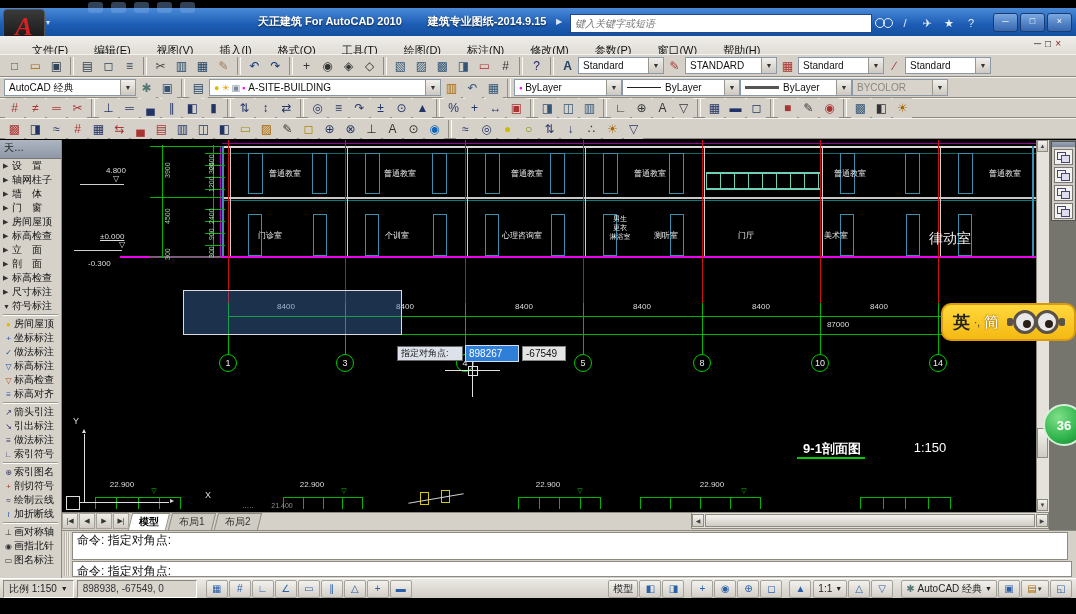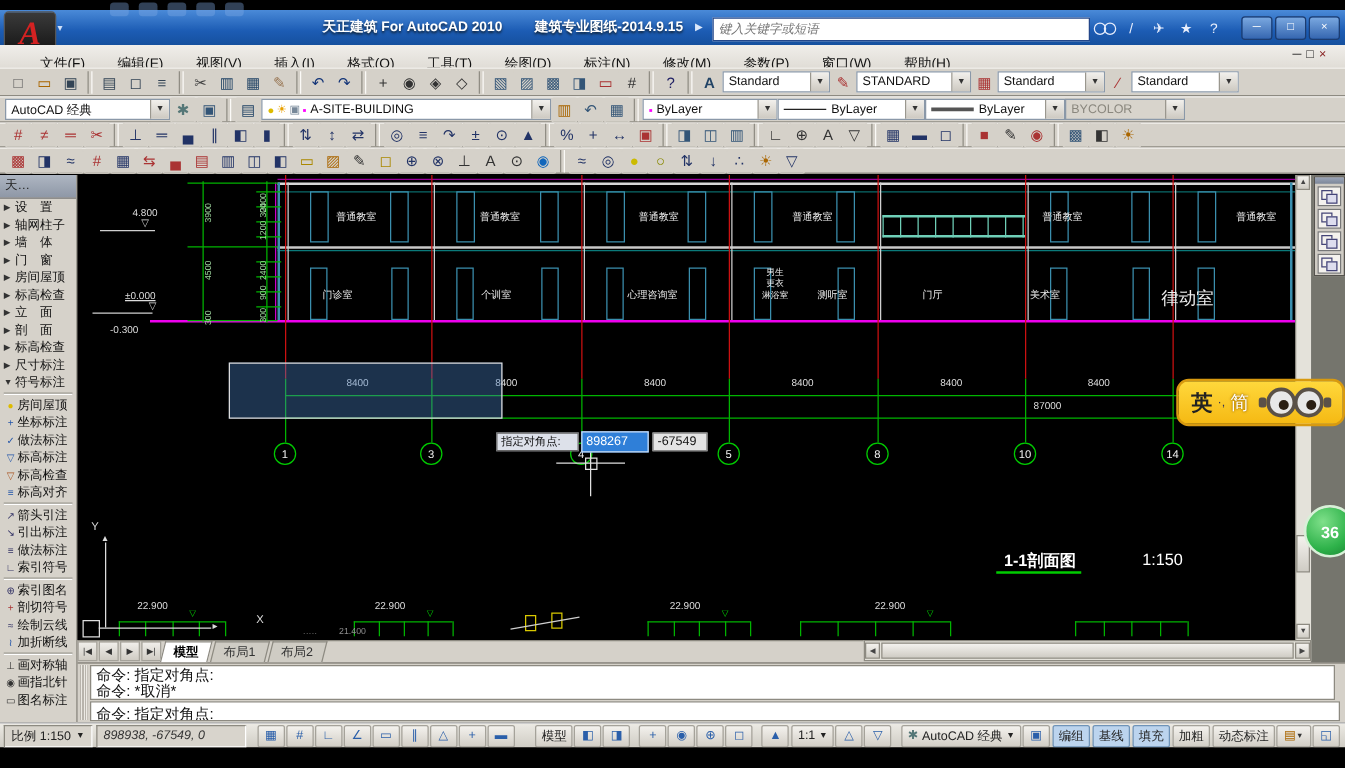--- a/index.html
+++ b/index.html
@@ -555,21 +555,21 @@
     <div class="vdim" style="left: 146px; top: 32px; height: 20px;">1200</div>
     <div class="vdim" style="left: 146px; top: 56px; height: 28px;">2400</div>
     <div class="vdim" style="left: 146px; top: 84px; height: 16px;">900</div>
     <div class="vdim" style="left: 146px; top: 104px; height: 14px;">300</div>
     <div style="position: absolute; left: 410px; top: 205px; width: 1px; height: 52px; background: rgb(224, 224, 224);"></div>
     <div style="position: absolute; left: 383px; top: 230px; width: 55px; height: 1px; background: rgb(224, 224, 224);"></div>
     <div style="position: absolute; left: 406px; top: 226px; width: 8px; height: 8px; border: 1px solid rgb(224, 224, 224);"></div>
     <div style="position: absolute; left: 335px; top: 206px; width: 66px; height: 15px; background: rgb(221, 225, 234); border: 1px solid rgb(102, 102, 102); font-size: 9px; color: rgb(17, 17, 17); display: flex; align-items: center; padding-left: 3px; box-sizing: border-box;">指定对角点:</div>
     <div style="position: absolute; left: 403px; top: 205px; width: 54px; height: 17px; background: rgb(47, 127, 216); border: 1px solid rgb(207, 224, 245); font-size: 10px; color: rgb(255, 255, 255); display: flex; align-items: center; padding-left: 3px; box-sizing: border-box;">898267</div>
     <div style="position: absolute; left: 460px; top: 206px; width: 44px; height: 15px; background: rgb(228, 228, 228); border: 1px solid rgb(136, 136, 136); font-size: 10px; color: rgb(17, 17, 17); display: flex; align-items: center; padding-left: 3px; box-sizing: border-box;">-67549</div>
-    <div class="dlabel" style="left: 770px; top: 300px; color: rgb(255, 255, 255); font-size: 13px; font-weight: bold;">1-1剖面图</div>
+    <div class="dlabel" style="left: 770px; top: 300px; color: rgb(255, 255, 255); font-size: 13px; font-weight: bold;">9-1剖面图</div>
     <div class="dlabel" style="left: 868px; top: 300px; color: rgb(255, 255, 255); font-size: 13px;">1:150</div>
     <div style="position: absolute; left: 735px; top: 317px; width: 68px; height: 2px; background: rgb(0, 204, 0);"></div>
     <div class="dlabel" style="left: 60px; top: 340px; font-size: 8px; color: rgb(221, 221, 221);">22.900</div>
     <div class="dlabel" style="left: 92px; top: 347px; color: rgb(0, 204, 0); font-size: 7px;">▽</div>
     <div class="dlabel" style="left: 250px; top: 340px; font-size: 8px; color: rgb(221, 221, 221);">22.900</div>
     <div class="dlabel" style="left: 282px; top: 347px; color: rgb(0, 204, 0); font-size: 7px;">▽</div>
     <div class="dlabel" style="left: 486px; top: 340px; font-size: 8px; color: rgb(221, 221, 221);">22.900</div>
     <div class="dlabel" style="left: 518px; top: 347px; color: rgb(0, 204, 0); font-size: 7px;">▽</div>
     <div class="dlabel" style="left: 650px; top: 340px; font-size: 8px; color: rgb(221, 221, 221);">22.900</div>
     <div class="dlabel" style="left: 682px; top: 347px; color: rgb(0, 204, 0); font-size: 7px;">▽</div>
@@ -655,34 +655,33 @@
     <div style="display: flex; align-items: center; height: 15px; flex: 1 1 0%; background: rgb(228, 226, 218); border: 1px solid rgb(141, 138, 129); margin-bottom: 1px;">
       <div class="scrbtn" style="width: 12px; height: 13px; font-size: 6px;">◀</div>
       <div class="scrbtn" style="flex: 1 1 0%; height: 13px; margin: 0px 1px;"></div>
       <div class="scrbtn" style="width: 12px; height: 13px; font-size: 6px;">▶</div>
     </div>
   </div>
 
 <div class="abs" id="cmdwin">
   <div class="abs cmdbox" style="left:10px;top:1px;width:996px;height:28px;line-height:13px;">
     <div>命令: 指定对角点:</div>
-    <div>命令: *取消*</div>
   </div>
   <div class="abs cmdbox" style="left:10px;top:30px;width:1000px;height:16px;">
     <span>命令: 指定对角点:</span>
   </div>
 </div>
 <div class="abs" id="cmdgrip"></div>
 
 <div class="abs" id="statusbar">
   <div class="stcell">
     <span>比例 1:150</span>
     <span style="font-size:7px;margin-left:4px;">▼</span>
   </div>
-  <div class="stcell" style="width:108px;color:#333;font-style:italic;">
+  <div class="stcell" style="width:108px;color:#333;">
     <span>898938, -67549, 0</span>
   </div>
   <div id="sttoggles" style="display:flex;margin-left:8px;">
       <div class="sttog">▦</div>
       <div class="sttog">#</div>
       <div class="sttog">∟</div>
       <div class="sttog">∠</div>
       <div class="sttog">▭</div>
       <div class="sttog">∥</div>
       <div class="sttog">△</div>
@@ -708,27 +707,20 @@
     </div>
     <div class="sttog">△</div>
     <div class="sttog">▽</div>
     <span style="width:6px;"></span>
     <div class="stbtn">
       <span style="color:#577;margin-right:3px;">✱</span>
         <span>AutoCAD 经典</span>
         <span style="font-size:7px;margin-left:3px;">▼</span>
     </div>
     <div class="sttog">▣</div>
-    <div id="stbuttons" style="display:flex;">
-        <div class="stbtn on">编组</div>
-        <div class="stbtn on">基线</div>
-        <div class="stbtn on">填充</div>
-        <div class="stbtn">加粗</div>
-        <div class="stbtn">动态标注</div>
-      </div>
     <div class="sttog" style="width:26px;color:#a60;">▤<span style="font-size:6px;color:#333;">▼</span></div>
     <div class="sttog">◱</div>
   </div>
 </div>
 <div class="abs" id="bottomstrip"></div>
 
 <div class="abs" id="imebadge">
   <span style="font-size:17px;font-weight:bold;color:#222;">英</span>
   <span style="font-size:10px;color:#335;margin:0 4px;">·,</span>
   <span style="font-size:15px;color:#fff;text-shadow:0 0 2px #a87400,0 0 2px #a87400;">简</span>

